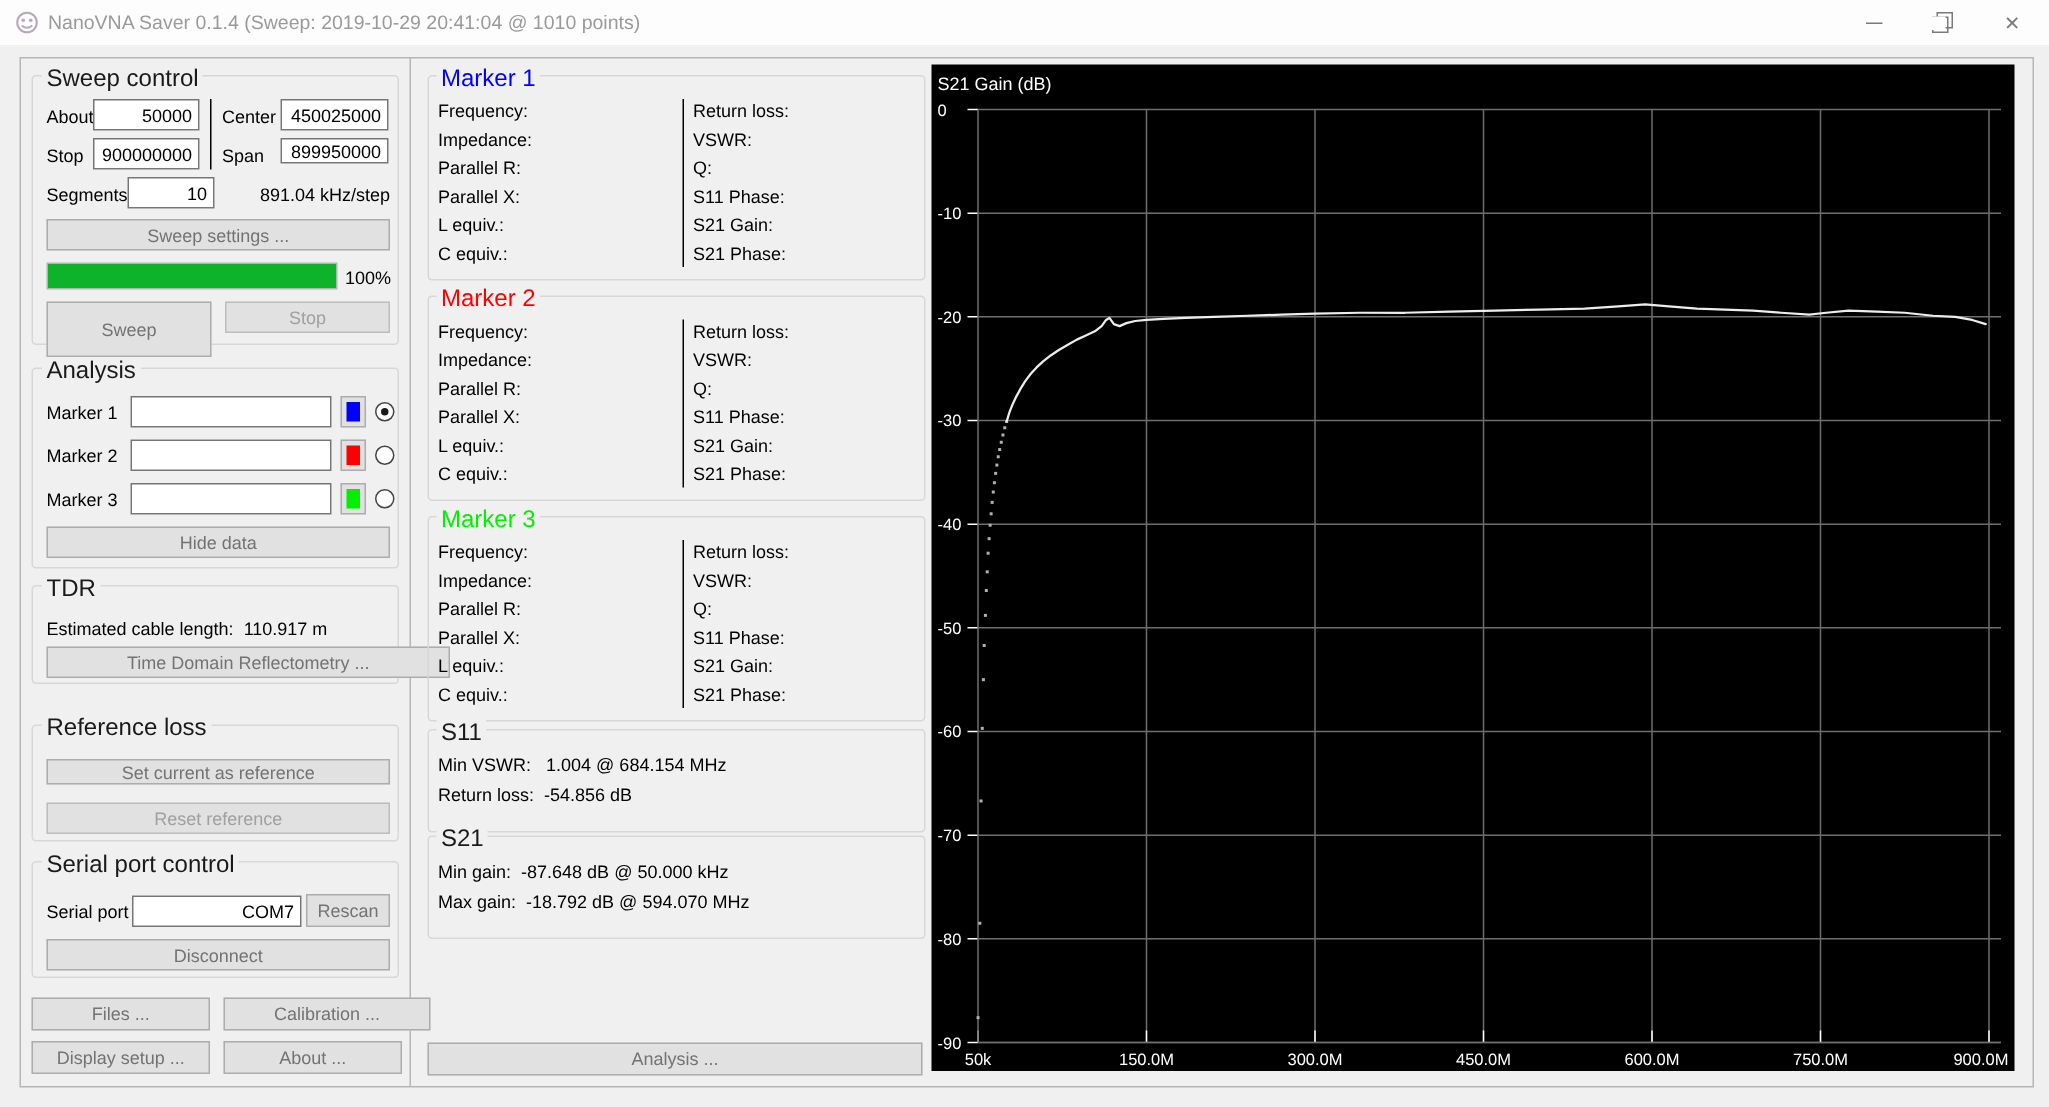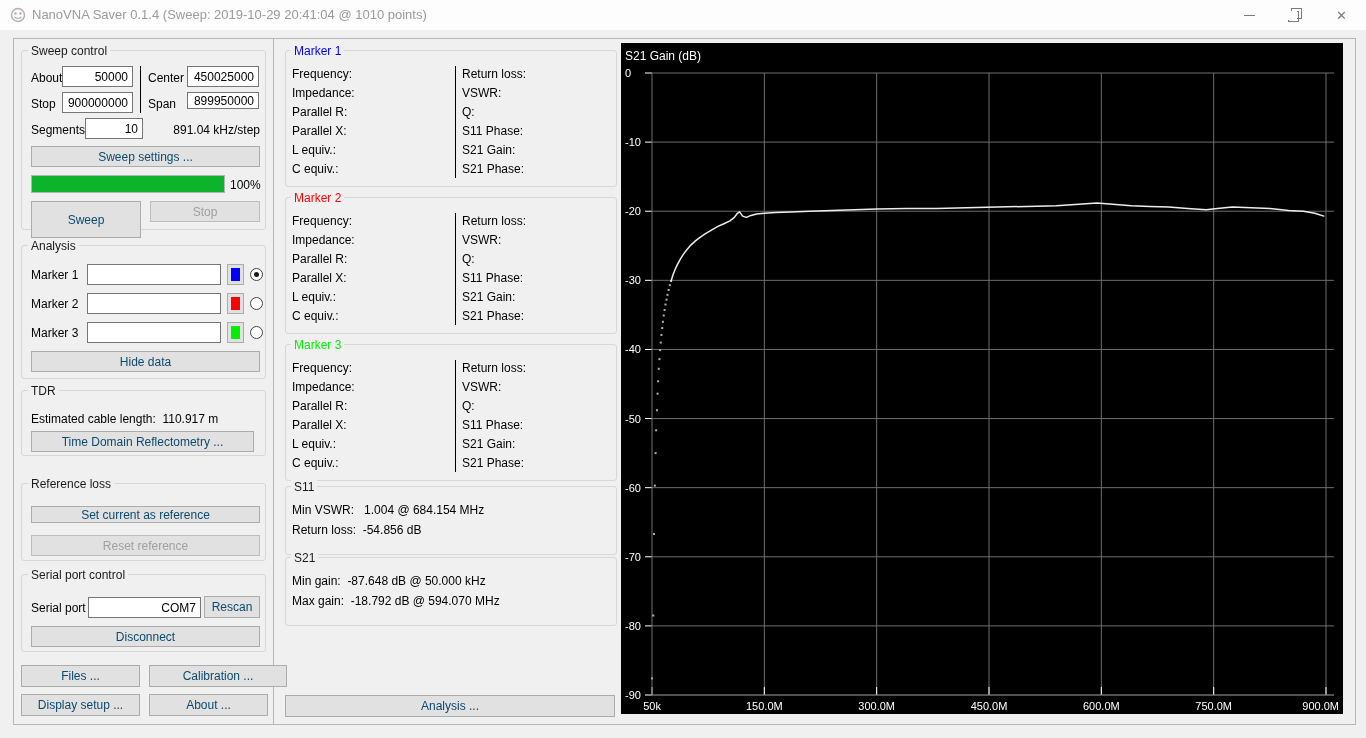--- a/index.html
+++ b/index.html
@@ -10,24 +10,24 @@
   .title-text{left:32px;top:7px;font-size:13px;color:#9a9a9a;white-space:nowrap;}
   .winbtn{top:0;width:45px;height:30px;display:flex;align-items:center;justify-content:center;color:#7a7a7a;cursor:default;}
   .ico-min{width:11px;height:1px;background:#7a7a7a;}
   .ico-restore{width:9px;height:9px;border:1px solid #7a7a7a;position:relative;background:#fdfdfd;margin-top:2px;margin-left:-2px;}
   .ico-restore:before{content:"";position:absolute;left:2px;top:-4px;width:9px;height:9px;border:1px solid #7a7a7a;}
   .ico-restore:after{content:"";position:absolute;left:-1px;top:-1px;width:9px;height:9px;background:#fdfdfd;}
   .ico-close{font-size:13px;line-height:13px;}
   .outer-frame{left:13px;top:38px;width:1341px;height:685px;border:1px solid #b6b6b6;}
   .left-divider{left:273px;top:38px;width:1px;height:686px;background:#b6b6b6;}
   .groupbox{border:1px solid #d7d7d7;border-radius:3px;}
-  .grouplabel{font-size:12px;color:#1a1a1a;background:#f0f0f0;padding:0 3px;white-space:nowrap;}
+  .grouplabel{font-size:16px;color:#1a1a1a;background:#f0f0f0;padding:0 3px;white-space:nowrap;}
   .lbl{font-size:12px;color:#000;white-space:nowrap;}
   .inp{background:#fff;border:1px solid #767676;font-size:12px;color:#000;text-align:right;padding:0 4px;box-sizing:border-box;font-family:"Liberation Sans","DejaVu Sans",sans-serif;}
-  .btn{background:#e1e1e1;border:1px solid #acacac;font-size:12px;color:#0c4a6e;display:flex;align-items:center;justify-content:center;box-sizing:border-box;white-space:nowrap;cursor:default;}
+  .btn{background:#e1e1e1;border:1px solid #acacac;font-size:12px;color:#737373;display:flex;align-items:center;justify-content:center;box-sizing:border-box;white-space:nowrap;cursor:default;}
   .btn.disabled{color:#a0a0a0;border-color:#bdbdbd;}
   .pbar{border:1px solid #b4b4b4;background:#e6e6e6;box-sizing:border-box;}
   .pfill{height:100%;background:#0cb32b;}
   .radio{width:13px;height:13px;border:1px solid #444;border-radius:50%;background:#fff;box-sizing:border-box;display:flex;align-items:center;justify-content:center;}
   .radio .dot{width:5px;height:5px;border-radius:50%;background:#1a1a1a;}
   .swatch{background:#e1e1e1;border:1px solid #acacac;box-sizing:border-box;display:flex;align-items:center;justify-content:center;}
   .swatch .chip{width:9px;height:13px;}
   .vline{background:#000;width:1px;}
   .chart{background:#000;}
 </style>
@@ -102,21 +102,21 @@
       <div class="abs swatch" style="left: 227px; top: 322px; width: 17px; height: 21px;">
         <div class="chip" style="background: rgb(0, 240, 0);"></div>
       </div>
       <div class="abs radio" style="left: 250px; top: 326px;"></div>
     </div>
   <div class="abs btn" style="left:31px;top:351px;width:229px;height:21px;">Hide data</div>
 
   <div class="abs groupbox" style="left:21px;top:390px;width:243px;height:64px;"></div>
   <div class="abs grouplabel" style="left:28px;top:384px;">TDR</div>
   <div class="abs lbl" style="left:31px;top:412px;"><span>Estimated cable length:</span>&nbsp;&nbsp;<span>110.917 m</span></div>
-  <div class="abs btn" style="left:31px;top:431px;width:223px;height:21px;">Time Domain Reflectometry ...</div>
+  <div class="abs btn" style="left:31px;top:431px;width:269px;height:21px;">Time Domain Reflectometry ...</div>
 
   <div class="abs groupbox" style="left:21px;top:483px;width:243px;height:76px;"></div>
   <div class="abs grouplabel" style="left:28px;top:477px;">Reference loss</div>
   <div class="abs btn" style="left:31px;top:506px;width:229px;height:17px;">Set current as reference</div>
   <div class="abs btn disabled" style="left:31px;top:535px;width:229px;height:21px;">Reset reference</div>
 
   <div class="abs groupbox" style="left:21px;top:574px;width:243px;height:76px;"></div>
   <div class="abs grouplabel" style="left:28px;top:568px;">Serial port control</div>
   <div class="abs lbl" style="left:31px;top:601px;">Serial port</div>
   <input class="abs inp" style="left: 88px; top: 597px; width: 113px; height: 21px;" value="COM7">

